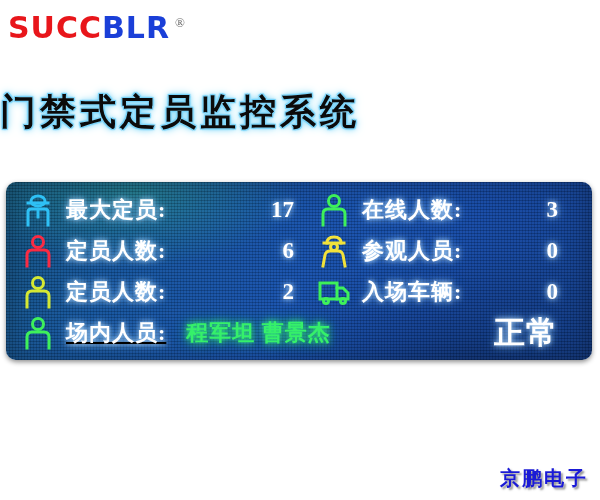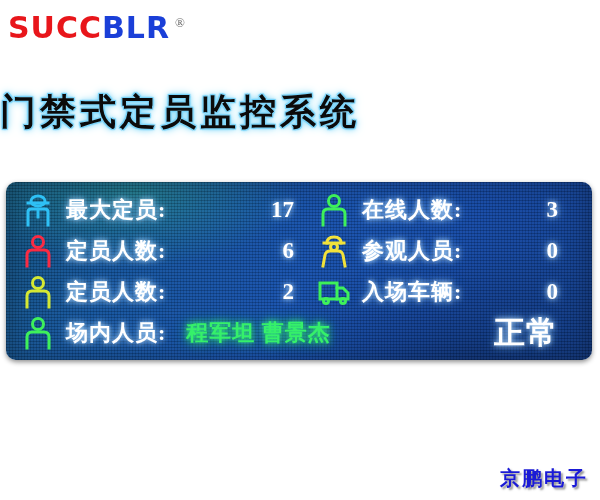--- a/index.html
+++ b/index.html
@@ -153,21 +153,21 @@
     font-size: 23px;
     color: #ffffff;
     text-shadow: 0 0 5px rgba(190,225,255,0.95), 0 0 11px rgba(120,190,255,0.75);
     padding-right: 6px;
     white-space: nowrap;
   }
   .led-half.left .led-value { padding-right: 22px; }
   .led-half.right .led-value { padding-right: 14px; }
 
   
-  .names-row .led-half.left { flex: 0 0 auto; }
+  .names-row .led-half.left { flex: 0 0 auto; text-decoration: underline; }
   .led-names {
     font-family: "Liberation Serif", serif;
     font-weight: bold;
     font-size: 22px;
     letter-spacing: 1px;
     color: #35f06a;
     text-shadow: 0 0 6px rgba(60,255,120,0.9), 0 0 13px rgba(30,220,90,0.7);
     white-space: nowrap;
     margin-left: 20px;
   }

